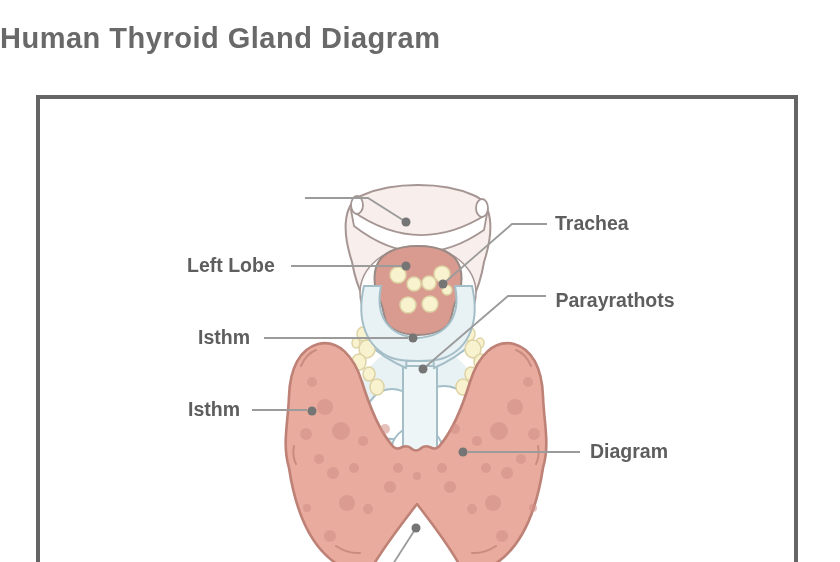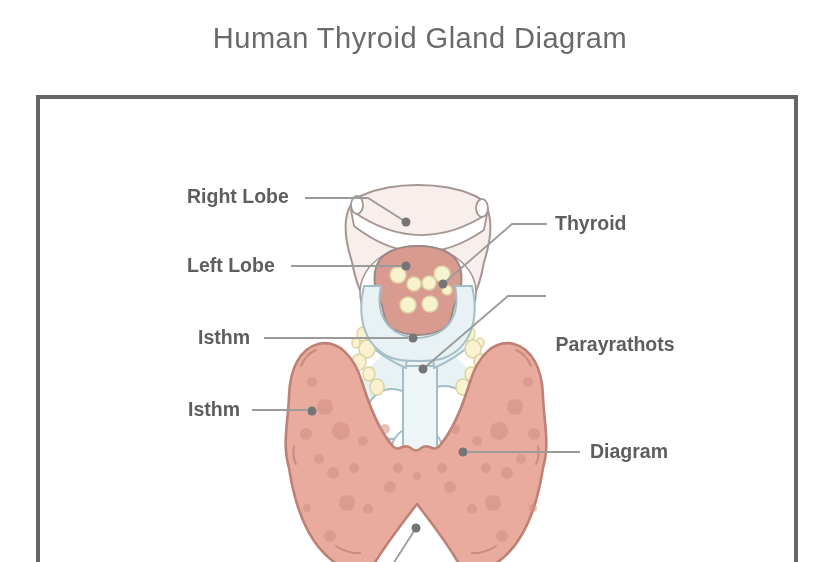--- a/index.html
+++ b/index.html
@@ -9,28 +9,28 @@
     --larynx-fill:#f8eeec; --larynx-stroke:#a59593;
     --inner-pink:#d99b90; --inner-pink-stroke:#9a8a85;
     --cream-fill:#f8f2cf; --cream-stroke:#ddd3a4;
     --blue-fill:#e8f1f3; --blue-fill-light:#eef5f6; --blue-stroke:#a4bec8;
     --background:#ffffff;
   }
   *{margin:0;padding:0;box-sizing:border-box}
   html,body{width:840px;height:562px;overflow:hidden;background:var(--background);
     font-family:"Liberation Sans", sans-serif;}
   .stage{position:relative;width:840px;height:562px;background:var(--background);}
-  .title{position:absolute;left:0;top:22px;width:840px;text-align:center;
-    font-size:29px;font-weight:400;color:var(--title-text);letter-spacing:.5px;}
+  .title{position:absolute;left:0;top:22px;width:840px;
+    font-size:29px;font-weight:700;color:var(--title-text);letter-spacing:.5px;}
   .frame{position:absolute;left:36px;top:95px;width:762px;height:520px;
     border:4px solid var(--frame-border);background:transparent;}
   svg.art{position:absolute;left:0;top:0;width:840px;height:562px;}
   .label{position:absolute;font-size:19.5px;font-weight:600;color:var(--label-text);
     white-space:nowrap;line-height:1.0;}
-  .label.two-line{white-space:normal;text-align:center;width:134px;line-height:26px;margin-top:44px;}
+  .label.two-line{white-space:normal;text-align:center;width:134px;line-height:26px;}
   
   .lobe{fill:var(--lobe-fill);stroke:var(--lobe-stroke);stroke-width:2.6;stroke-linejoin:round}
   .spot{fill:var(--lobe-spot);opacity:.55}
   .crease{fill:none;stroke:var(--lobe-stroke);stroke-width:2;stroke-linecap:round;opacity:.75}
   .larynx{fill:var(--larynx-fill);stroke:var(--larynx-stroke);stroke-width:2}
   .band{fill:#ffffff;stroke:var(--larynx-stroke);stroke-width:1.8}
   .collar{fill:#fdfcfb;stroke:var(--larynx-stroke);stroke-width:1.5}
   .pinkcore{fill:var(--inner-pink);stroke:var(--inner-pink-stroke);stroke-width:2}
   .cream{fill:var(--cream-fill);stroke:var(--cream-stroke);stroke-width:1.5}
   .blue{fill:var(--blue-fill);stroke:var(--blue-stroke);stroke-width:2}
@@ -173,23 +173,22 @@
       <circle class="ldot" cx="413" cy="338" r="4.5"></circle>
       <path class="leader" d="M252 410 L307 410"></path>
       <circle class="ldot" cx="312" cy="411" r="4.5"></circle>
       <path class="leader" d="M580 452 L468 452"></path>
       <circle class="ldot" cx="463" cy="452" r="4.5"></circle>
       <path class="leader" d="M416 528 L393 564"></path>
       <circle class="ldot" cx="416" cy="528" r="4.5"></circle>
     </g>
   </svg>
 
-  <div class="label" style="left:187px;top:187px">Right Lobe</div>
   <div class="label" style="left:187px;top:256px">Left Lobe</div>
   <div class="label" style="left:198px;top:328px">Isthm</div>
   <div class="label" style="left:188px;top:400px">Isthm</div>
-  <div class="label" style="left:555px;top:214px">Thyroid</div>
+  <div class="label" style="left:555px;top:214px">Trachea</div>
   <div class="label two-line" style="left:548px;top:287px">
     <span style="display:block">Parayrathots</span>
   </div>
   <div class="label" style="left:590px;top:442px">Diagram</div>
 
 </div>
 
 </body></html>

